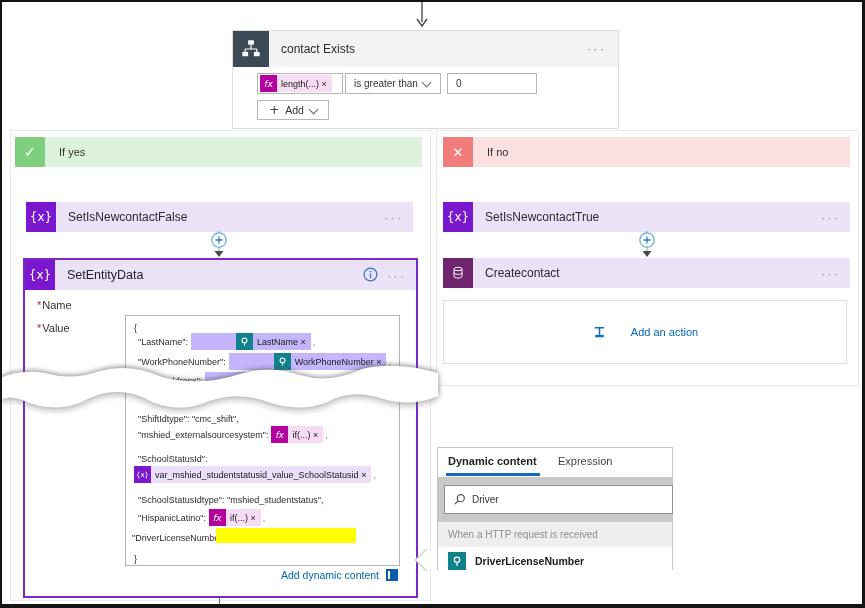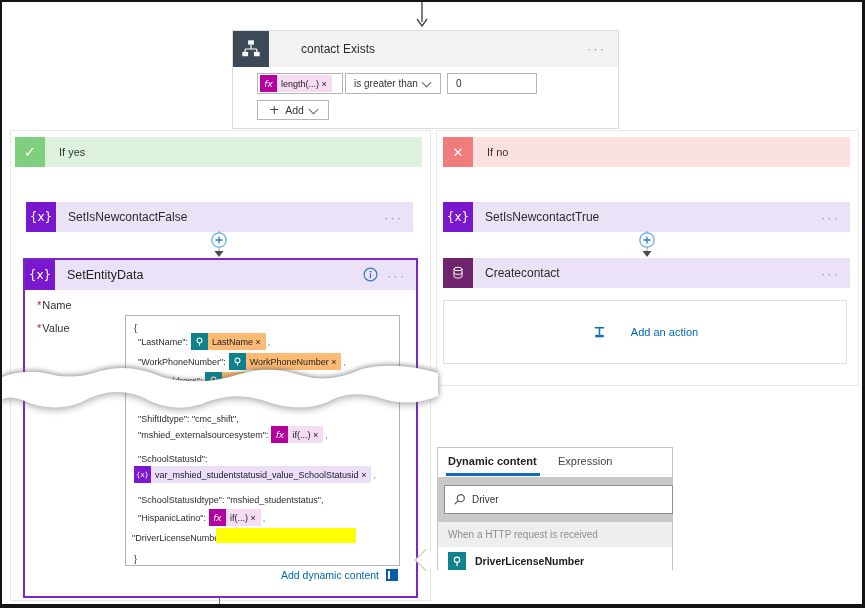--- a/index.html
+++ b/index.html
@@ -8,34 +8,34 @@
   .frame{position:absolute;inset:0;border:solid #141414;border-width:2px 3px 4px 2px;
          pointer-events:none;z-index:50;}
   .abs{position:absolute;}
   .glyph{font-family:"DejaVu Sans",sans-serif;}
 
   
   .cond-card{left:232px;top:30px;width:385px;height:97px;background:#fff;border:1px solid #dcdcdc;}
   .cond-head{position:absolute;left:0;top:0;right:0;height:36px;background:#f3f3f3;cursor:pointer;}
   .cond-icon{position:absolute;left:0;top:0;width:36px;height:36px;background:#3c4a57;
              display:flex;align-items:center;justify-content:center;}
-  .cond-title{position:absolute;left:48px;top:11px;font-size:12px;color:#2b2b2b;margin-left:20px;}
+  .cond-title{position:absolute;left:48px;top:11px;font-size:12px;color:#2b2b2b;}
   .more{color:#7d94bc;font-size:13px;letter-spacing:2px;cursor:pointer;line-height:1;}
   .cond-more{position:absolute;right:12px;top:11px;}
   .fieldbox{position:absolute;height:21px;border:1px solid #b5b5b5;background:#fff;
             display:flex;align-items:center;font-size:10px;color:#333;box-sizing:border-box;}
   .chev{width:6px;height:6px;border-right:1.4px solid #666;border-bottom:1.4px solid #666;
         transform:rotate(45deg);display:inline-block;}
 
   
   .chip{display:inline-flex;align-items:center;height:17px;font-size:9px;color:#222;
         padding-right:5px;white-space:nowrap;cursor:pointer;}
   .cicon{width:17px;height:17px;display:flex;align-items:center;justify-content:center;
          margin-right:4px;color:#fff;flex:0 0 17px;}
-  .chip-http{background:#fdba74;}  .chip-http .cicon{background:#0f828c;}
+  .chip-http{background:#c4b5fd;padding-left:45px;}  .chip-http .cicon{background:#0f828c;}
   .chip-fx{background:#f5dcf2;}    .chip-fx .cicon{background:#b4009e;font-style:italic;font-size:9px;}
   .chip-var{background:#ecdef8;}   .chip-var .cicon{background:#7a18d0;font-size:7px;}
 
   
   .branch-box{border:1px solid #e9e9e9;background:#fff;}
   .bhead{display:flex;align-items:center;height:30px;cursor:pointer;}
   .bhead .bicon{width:30px;height:30px;flex:0 0 30px;display:flex;align-items:center;
                 justify-content:center;color:#fff;font-size:15px;}
   .bhead .blabel{margin-left:14px;font-size:11px;color:#333;}
   .head-yes{background:#ddf2dd;} .head-yes .bicon{background:#7ed07e;}

